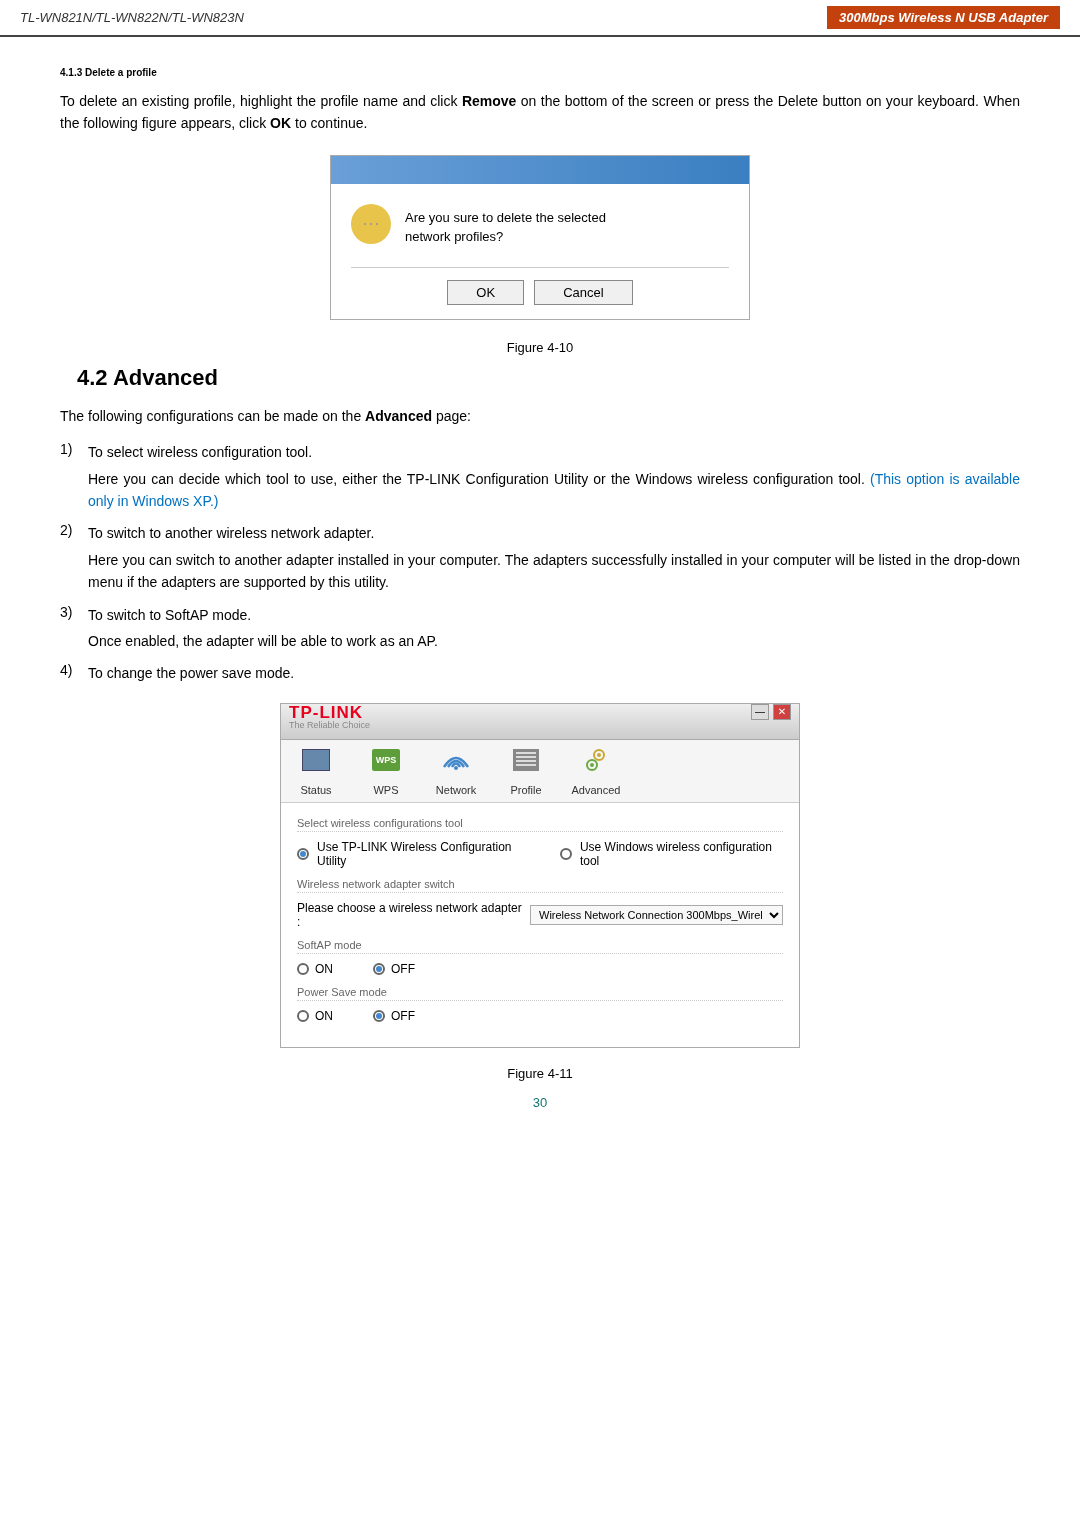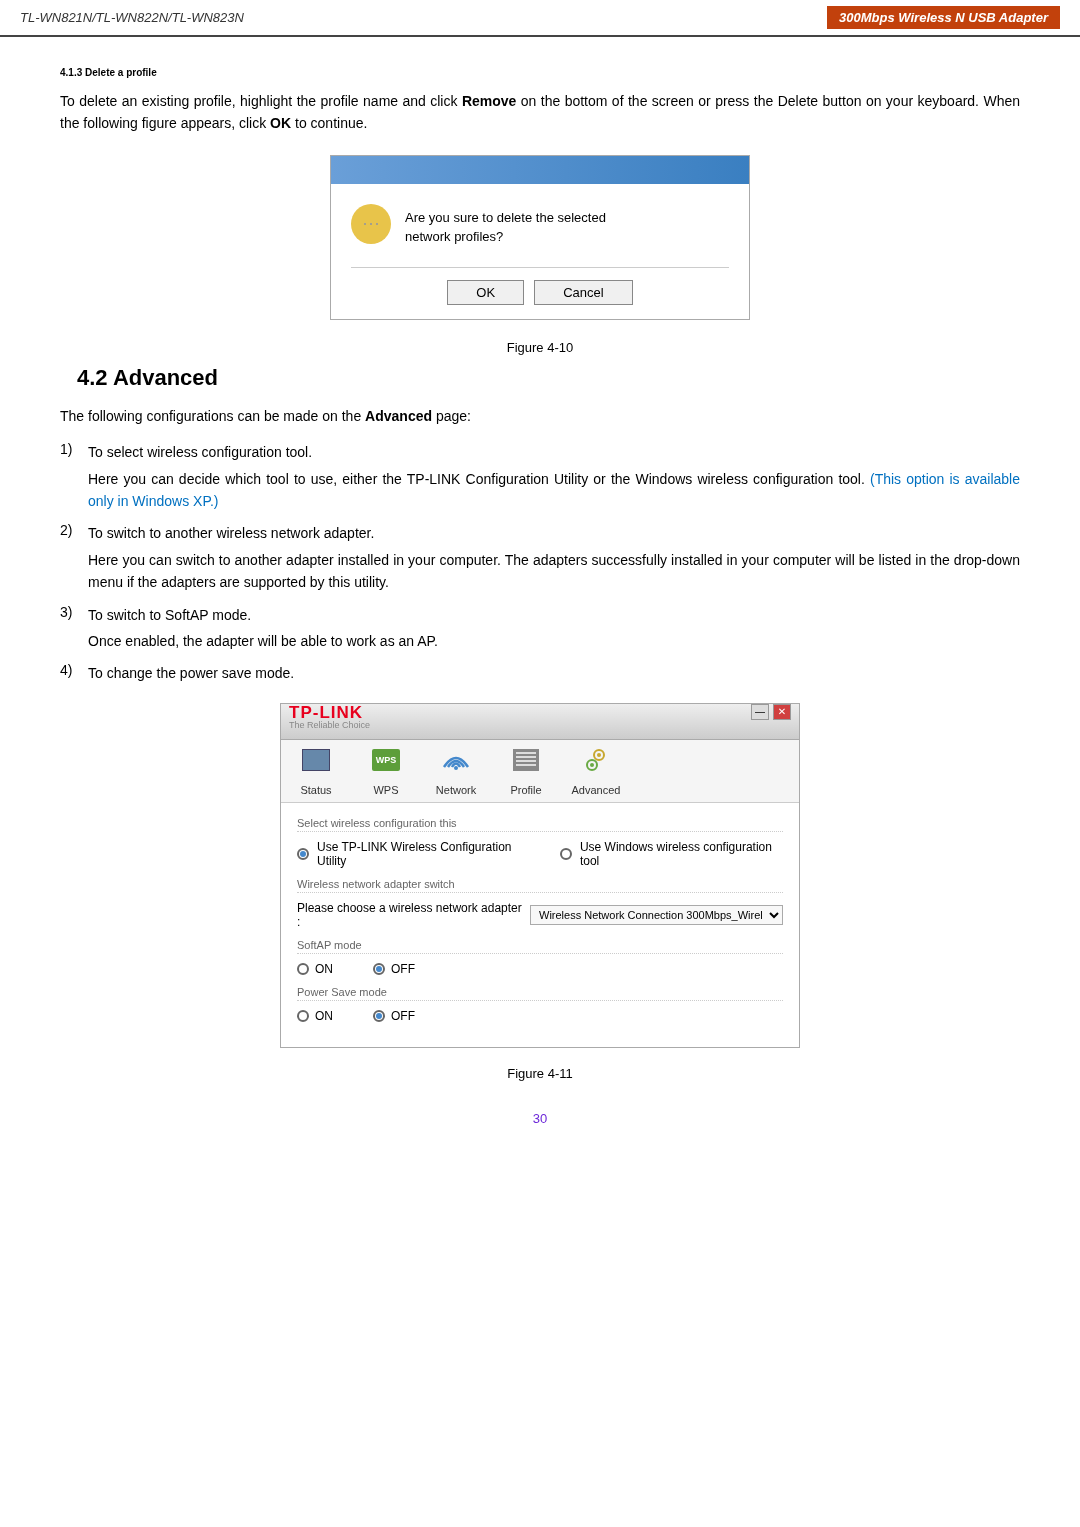--- a/index.html
+++ b/index.html
@@ -300,23 +300,23 @@
     .softap-row {
       display: flex;
       align-items: center;
       gap: 40px;
       margin-bottom: 10px;
       font-size: 12px;
       text-align: center;
     }
     .page-number {
       text-align: center;
-      margin-top: 30px;
+      margin-top: 14px;
       font-size: 13px;
-      color: #6d28d9;
+      color: #0f766e;
     }
   </style>
 </head>
 <body>
 
 <div class="header-bar">
   <div class="header-left">TL-WN821N/TL-WN822N/TL-WN823N</div>
   <div class="header-right">300Mbps Wireless N USB Adapter</div>
 </div>
 
@@ -457,21 +457,21 @@
             <circle cx="11" cy="18" r="2" fill="#6aaa44"></circle>
           </svg>
         </div>
         <span>Advanced</span>
       </div>
 
     </div>
 
     <div class="tplink-body">
 
-      <div class="config-section-label">Select wireless configuration this</div>
+      <div class="config-section-label">Select wireless configurations tool</div>
       <div class="radio-row">
         <div class="radio-dot selected"></div>
         <span>Use TP-LINK Wireless Configuration Utility</span>
         <div class="radio-dot" style="margin-left:20px;"></div>
         <span>Use Windows wireless configuration tool</span>
       </div>
 
       <div class="config-section-label">Wireless network adapter switch</div>
       <div class="adapter-row">
         <span>Please choose a wireless network adapter :</span>

